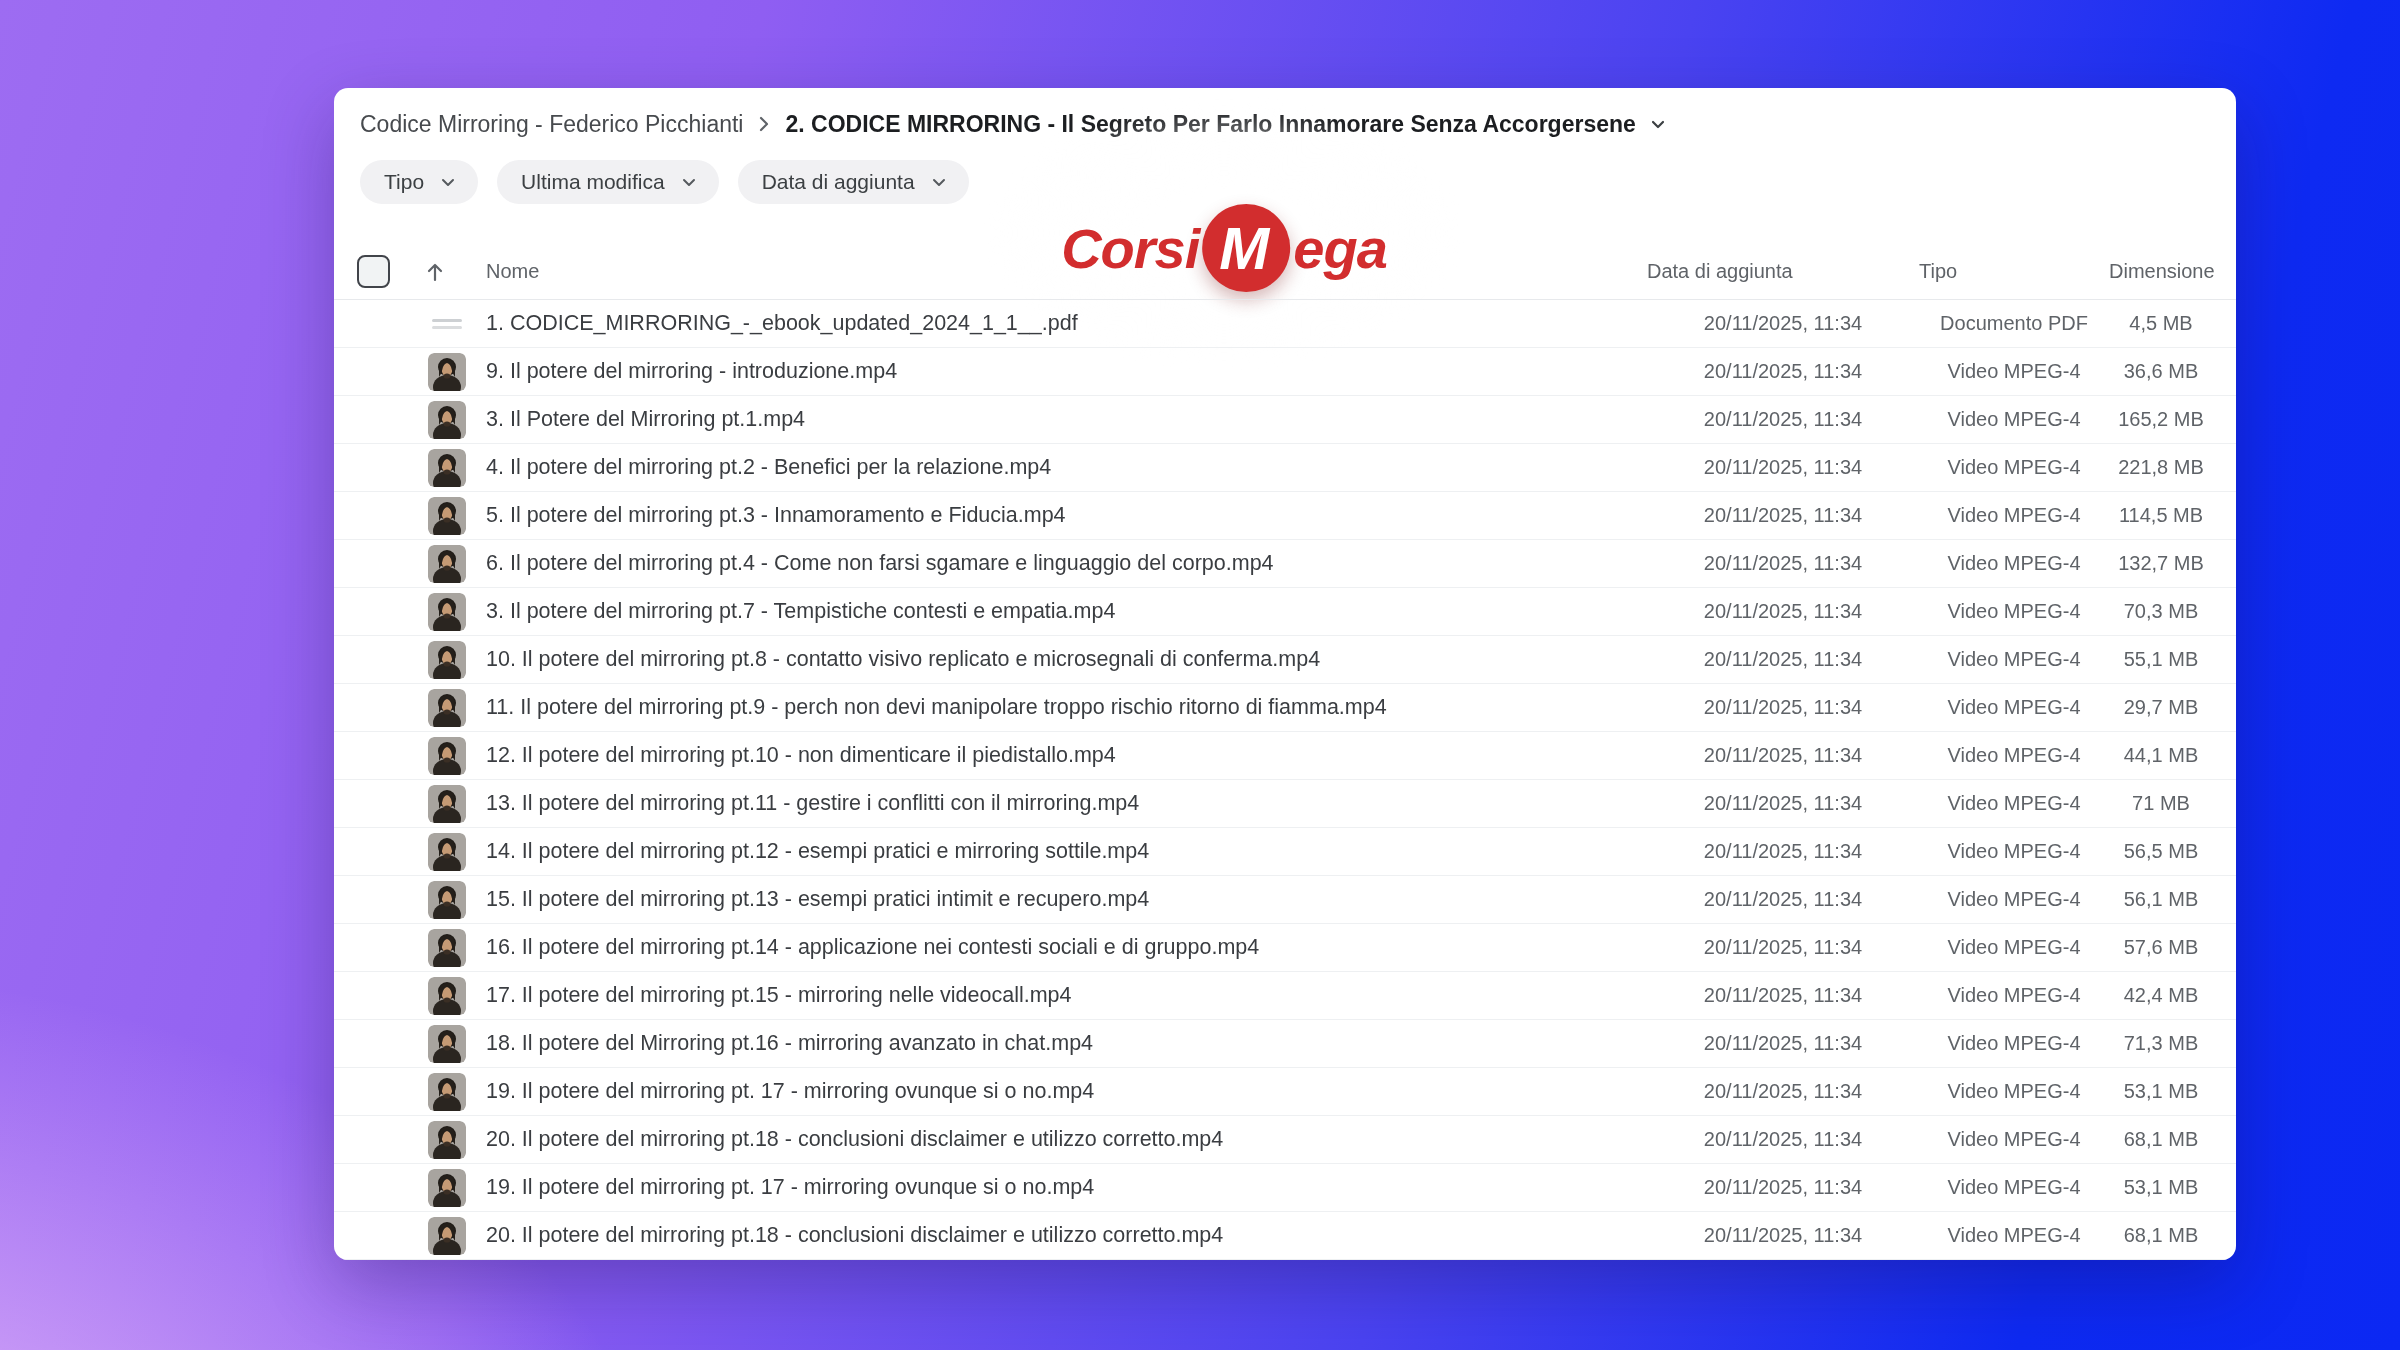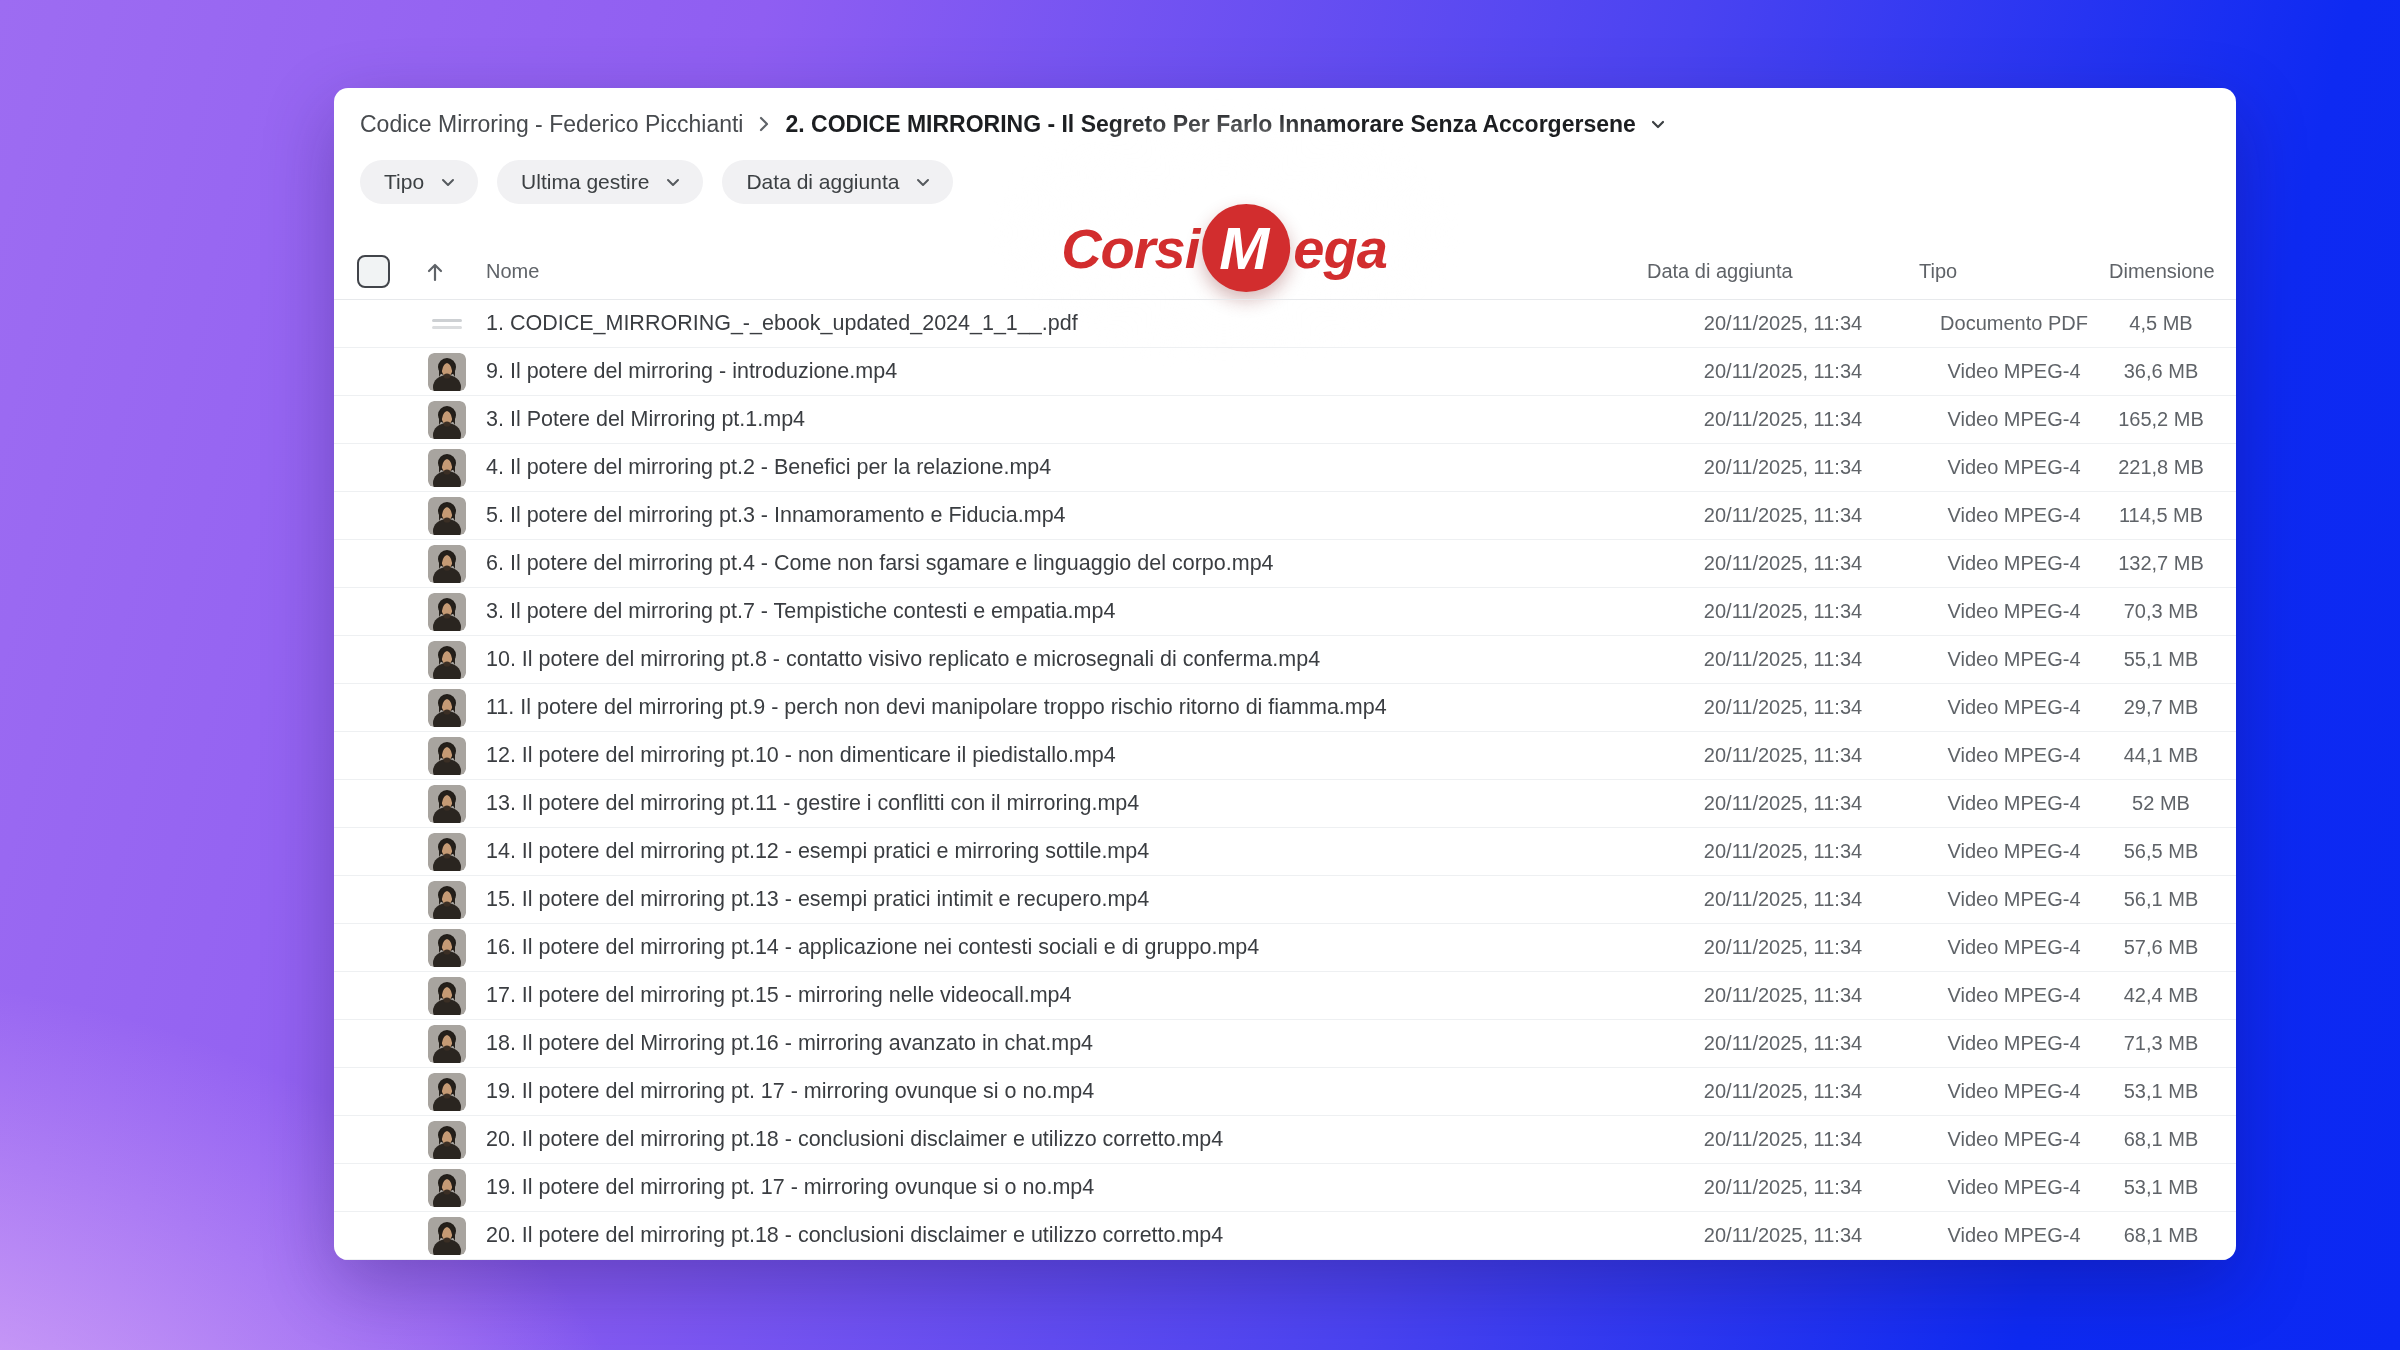--- a/index.html
+++ b/index.html
@@ -97,21 +97,21 @@
       <div class="chip">
         <span class="chip-label">Tipo</span>
         <span class="chev-icon">
           <svg width="20" height="20" viewBox="0 0 20 20">
               <polyline points="5,8 10,13 15,8" fill="none" stroke="#565a5e" stroke-width="2" stroke-linecap="round" stroke-linejoin="round"></polyline>
             </svg>
         </span>
       </div>
 
       <div class="chip">
-        <span class="chip-label">Ultima gestire</span>
+        <span class="chip-label">Ultima modifica</span>
         <span class="chev-icon">
           <svg width="20" height="20" viewBox="0 0 20 20">
               <polyline points="5,8 10,13 15,8" fill="none" stroke="#565a5e" stroke-width="2" stroke-linecap="round" stroke-linejoin="round"></polyline>
             </svg>
         </span>
       </div>
 
       <div class="chip">
         <span class="chip-label">Data di aggiunta</span>
         <span class="chev-icon">
@@ -364,21 +364,21 @@
               <circle cx="19" cy="14" r="9" fill="#1f1b17"></circle>
               <ellipse cx="19" cy="16.5" rx="5.4" ry="6.6" fill="#c59a74"></ellipse>
               <path d="M11 15 Q12 6 19 6 Q26 6 27 15 L27 24 Q24 20 23 14 Q21 10 19 10 Q17 10 15 14 Q14 20 11 24 Z" fill="#241f1a"></path>
               <ellipse cx="19" cy="23" rx="3.4" ry="2.6" fill="#3a2e24"></ellipse>
             </svg>
           </div>
         </div>
         <div class="cell-name">13. Il potere del mirroring pt.11 - gestire i conflitti con il mirroring.mp4</div>
         <div class="cell-meta">20/11/2025, 11:34</div>
         <div class="cell-meta">Video MPEG-4</div>
-        <div class="cell-meta">52 MB</div>
+        <div class="cell-meta">71 MB</div>
       </div>
 
       <div class="file-row grid-row">
         <div></div>
         <div>
 
           <div class="thumb">
             <svg width="38" height="38" viewBox="0 0 38 38">
               <rect width="38" height="38" rx="6" fill="#a8a49f"></rect>
               <ellipse cx="19" cy="34" rx="14" ry="12" fill="#2a2520"></ellipse>

